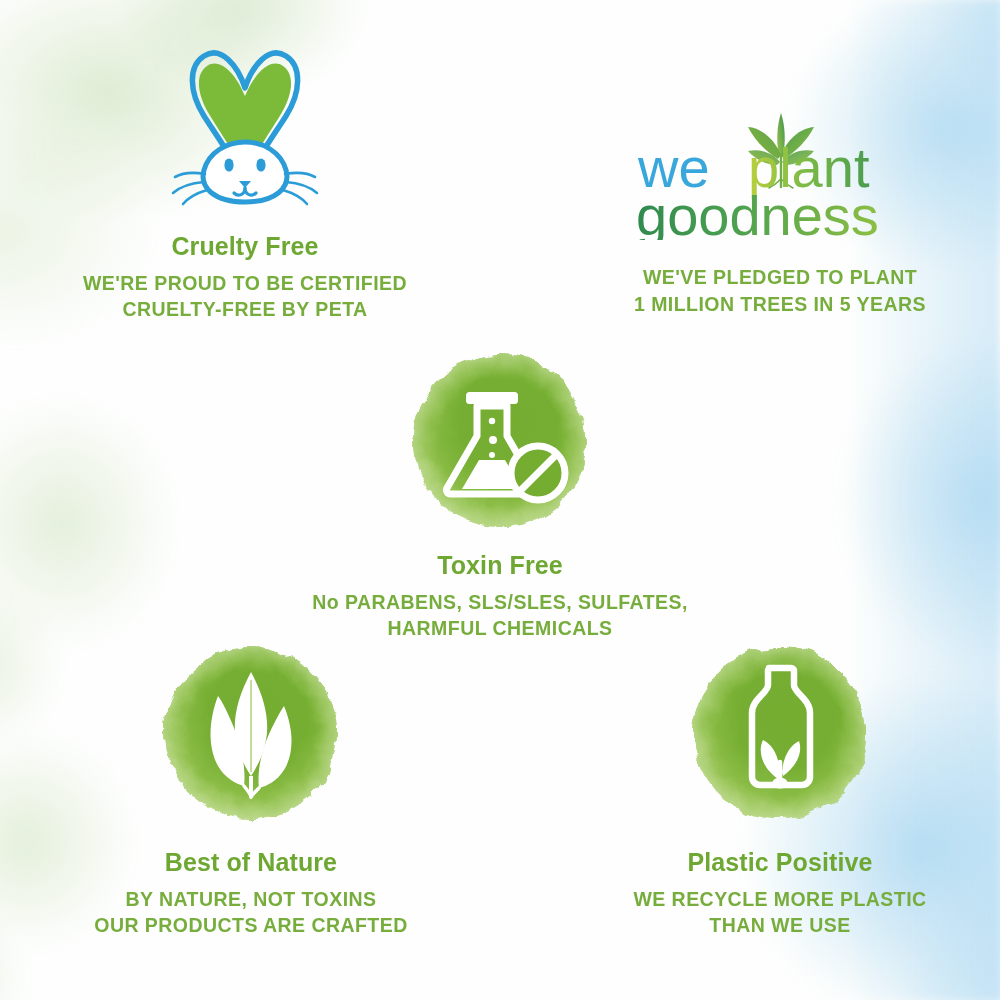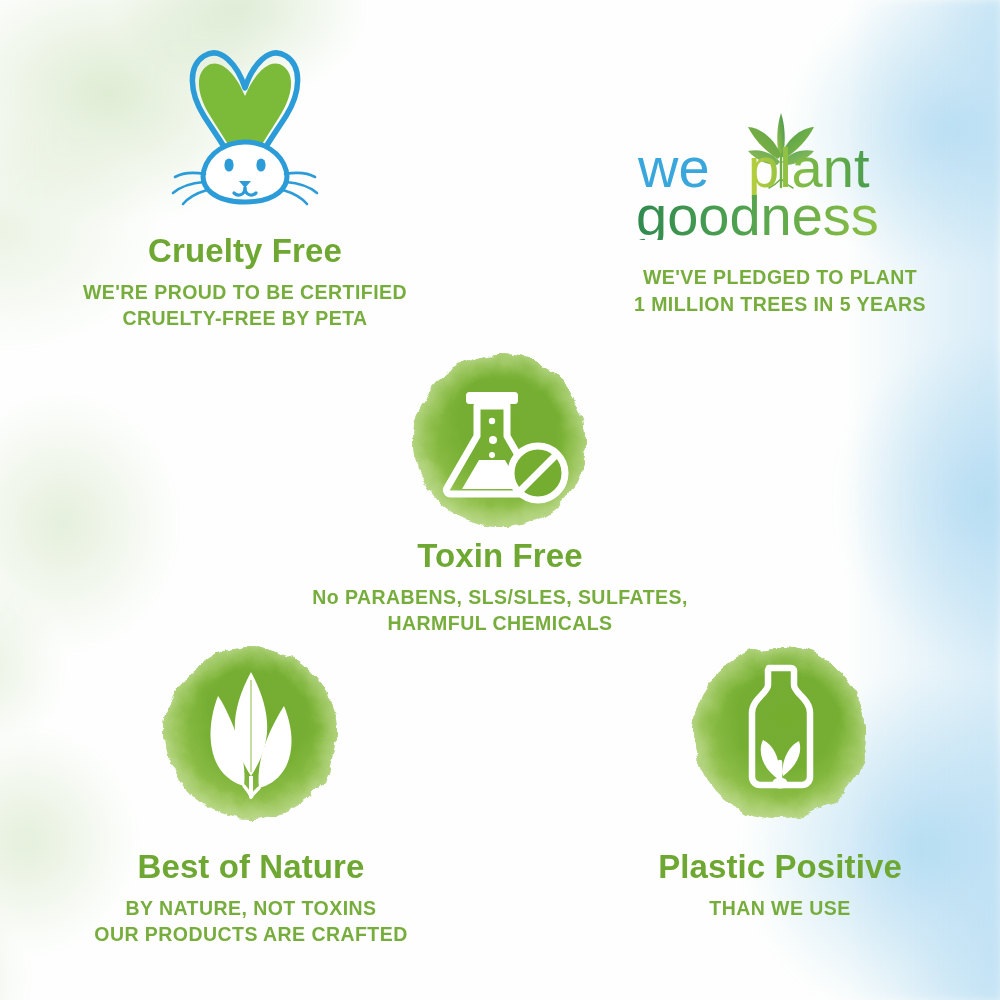--- a/index.html
+++ b/index.html
@@ -60,21 +60,21 @@
   }
   .wash-blue-edge {
     position:absolute; right:0; top:0; width:170px; height:1000px;
     background:linear-gradient(to left, rgba(160,210,240,.42), rgba(160,210,240,0) 88%);
     filter:blur(4px);
   }
 
   
   .feature { position:absolute; text-align:center; }
   .f-title {
-    font-size:33px; font-weight:bold; color:#6ea832;
+    font-size:25px; font-weight:bold; color:#6ea832;
     letter-spacing:.1px; line-height:1.15; white-space:nowrap;
   }
   .f-desc {
     font-size:19.5px; font-weight:bold; color:#77ad3c;
     letter-spacing:.45px; line-height:1.36; margin-top:9px;
     text-transform:uppercase;
     text-align:center;
   }
   .f-desc.mixed { text-transform:none; }
 
@@ -84,21 +84,21 @@
 
   
   #blk-cruelty   { left:40px;  top:30px;  width:410px; }
   #blk-plant     { left:570px; top:95px;  width:420px; }
   #blk-toxin     { left:275px; top:348px; width:450px; }
   #blk-nature    { left:46px;  top:640px; width:410px; }
   #blk-plastic   { left:575px; top:640px; width:410px; }
 
   #blk-cruelty .f-title { margin-top:12px; }
   #blk-plant   .f-desc  { margin-top:24px; }
-  #blk-toxin   .f-title { margin-top:3px; }
+  #blk-toxin   .f-title { margin-top:17px; }
   #blk-nature  .f-title { margin-top:22px; }
   #blk-plastic .f-title { margin-top:22px; }
 
   .bunny-wrap { width:220px; height:190px; margin:0 auto; }
   .bunny-wrap svg { display:block; width:100%; height:100%; }
   .wpg-wrap { width:300px; height:145px; margin:0 auto;text-align:center; }
   .wpg-wrap svg { display:block; width:100%; height:100%; }
 </style>
 </head>
 <body>
@@ -318,17 +318,18 @@
         <g fill="#ffffff">
           <path d="M93 138 C 93 120, 88 106, 76 100 C 70 112, 76 130, 93 140 Z"></path>
           <path d="M95 132 C 96 118, 102 106, 112 101 C 116 112, 110 126, 96 136 Z"></path>
           <ellipse cx="93" cy="143" rx="7.5" ry="5.5"></ellipse>
           <path d="M93 138 L93 122" stroke="#ffffff" stroke-width="4.5" fill="none" stroke-linecap="round"></path>
         </g>
       </svg>
     </div>
     <div class="f-title">Plastic Positive</div>
     <div class="f-desc">
+      <div>WE RECYCLE MORE PLASTIC</div>
       <div>THAN WE USE</div>
     </div>
   </div>
 
 </div>
 
 </body></html>

